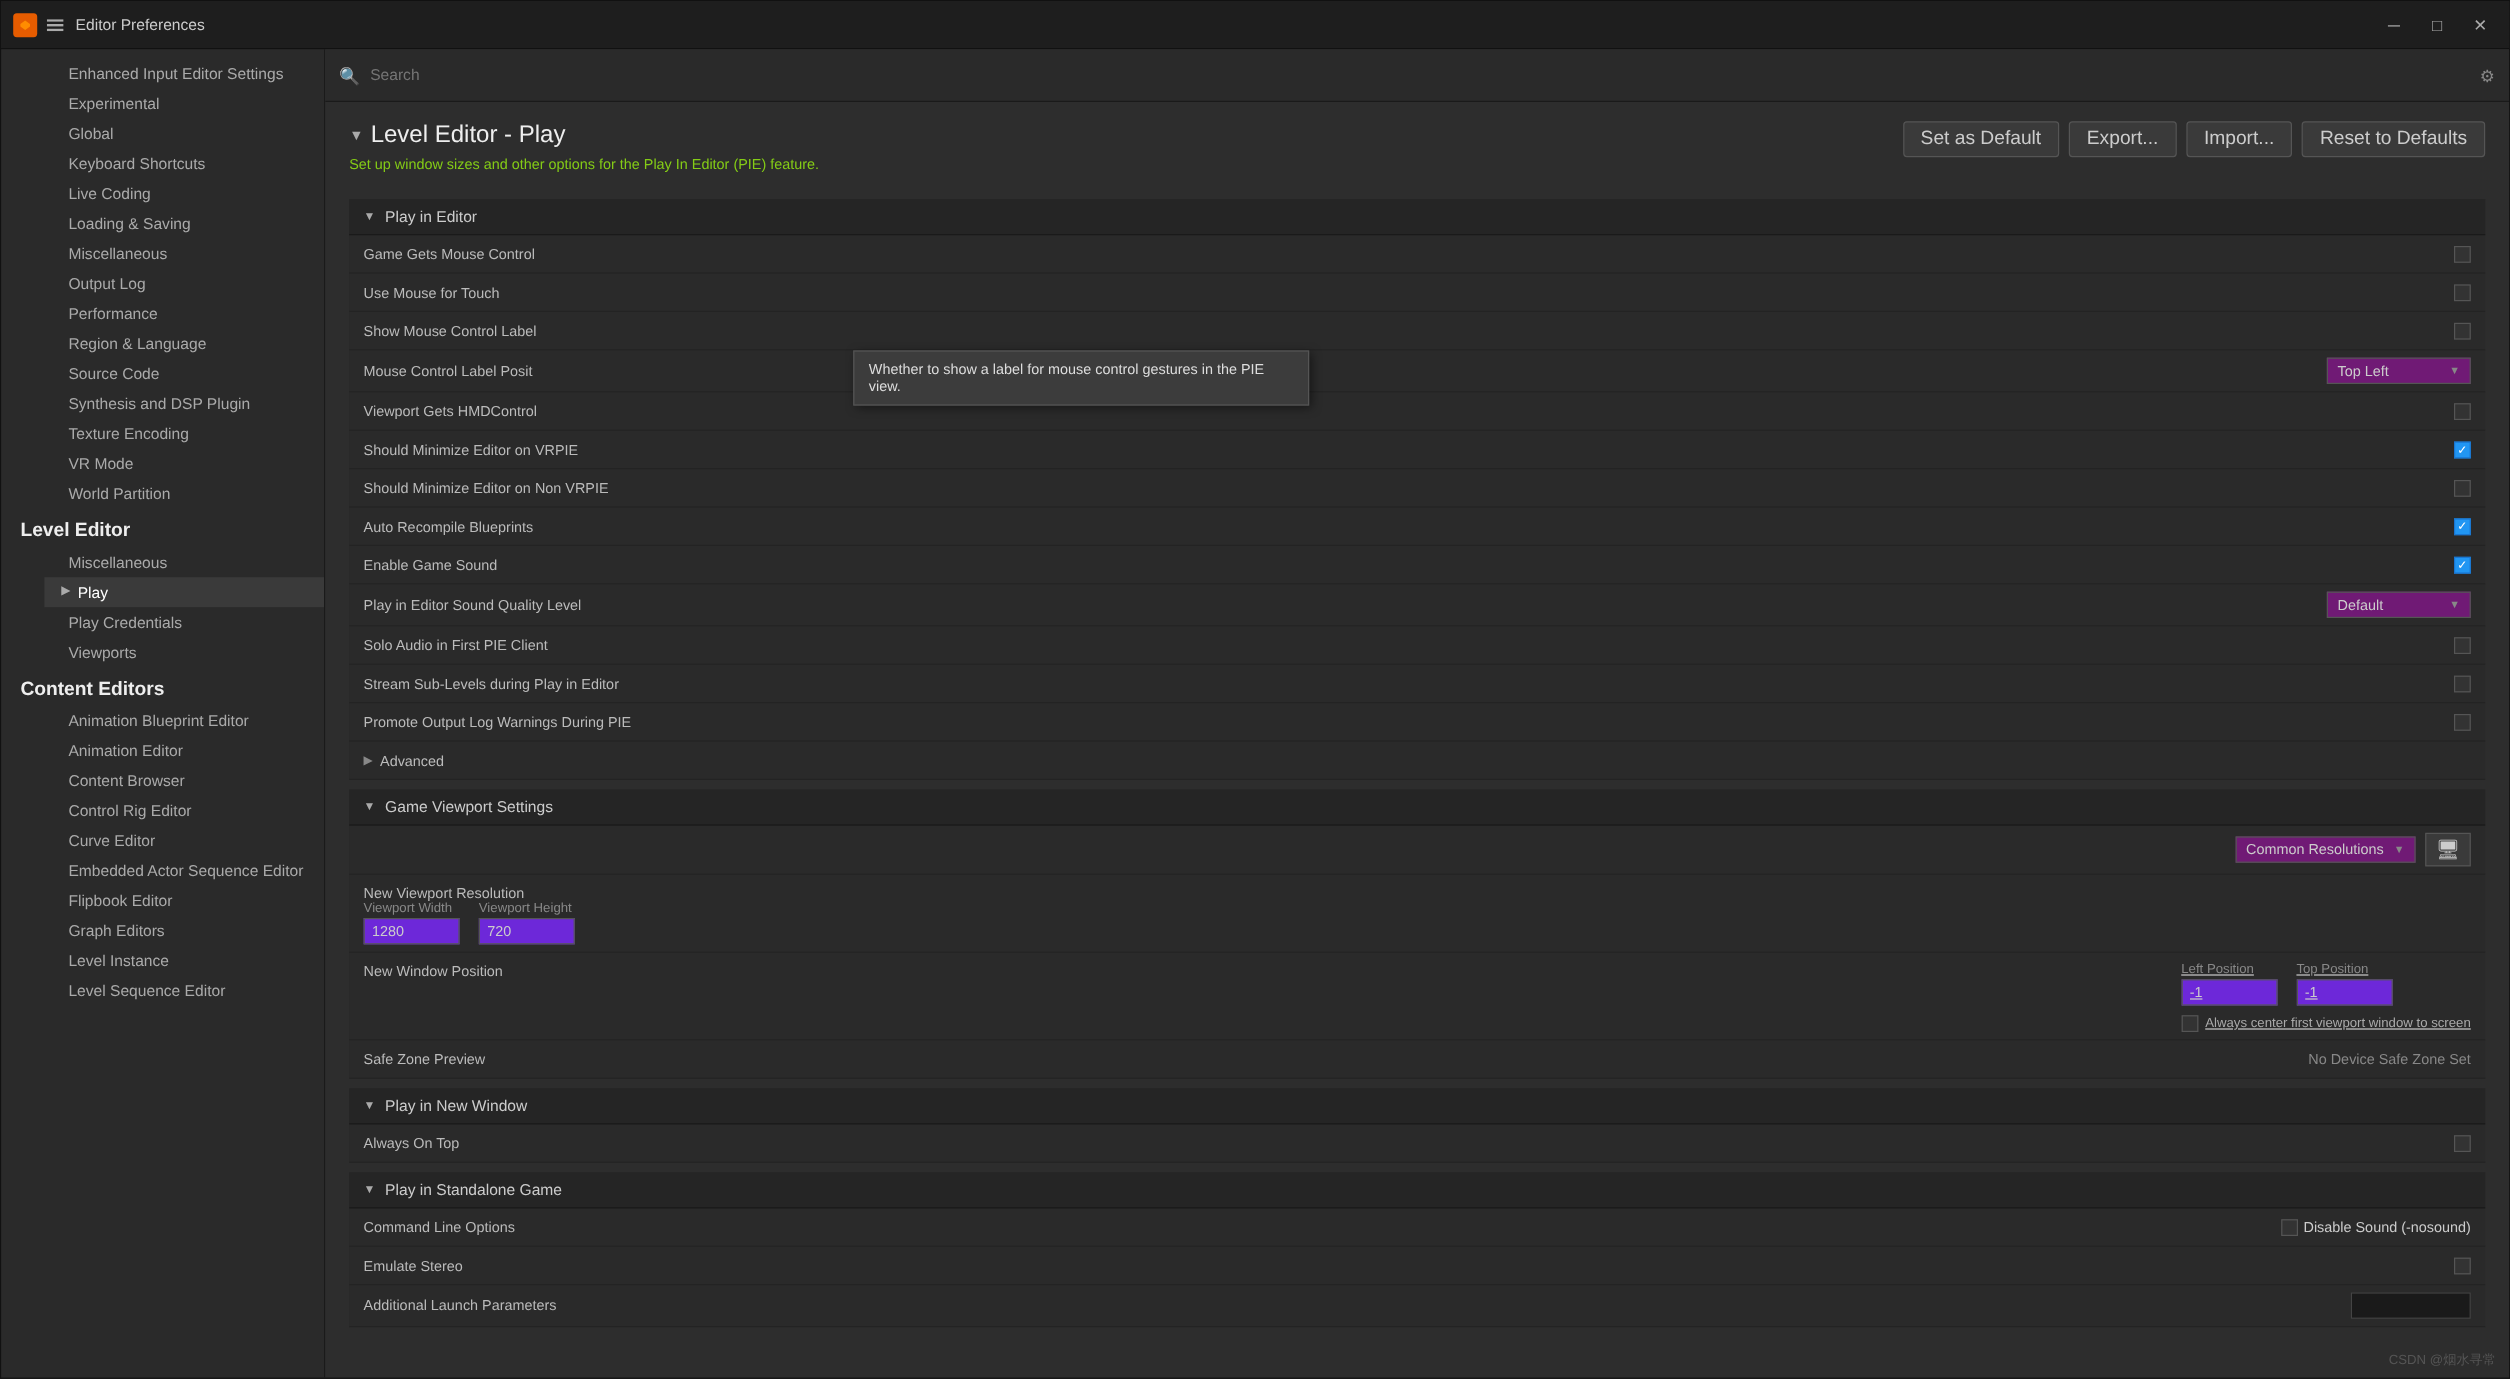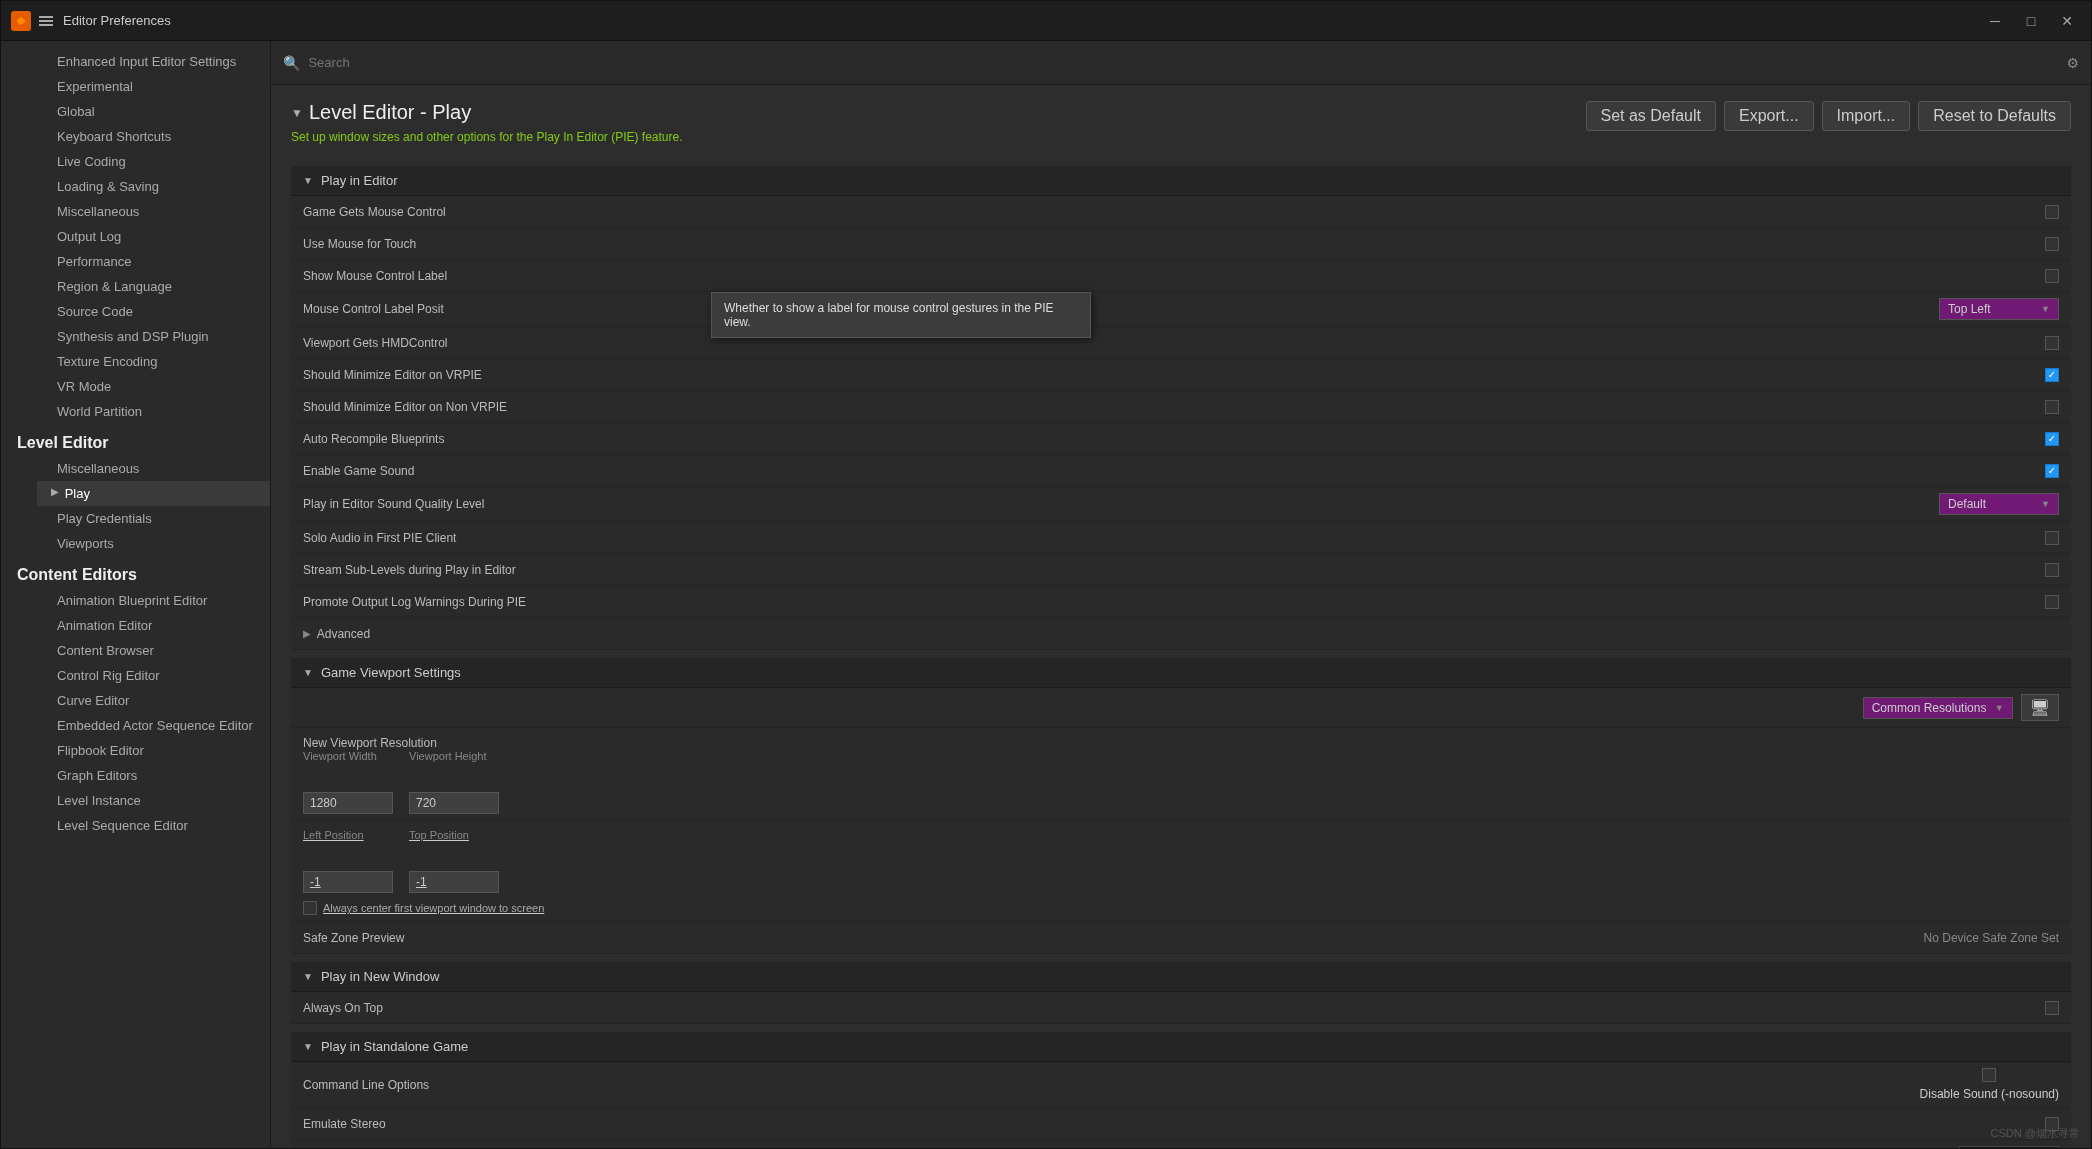--- a/index.html
+++ b/index.html
@@ -257,27 +257,26 @@
       display: flex;
       flex-direction: column;
       gap: 2px;
     }
     .field-label-small {
       font-size: 11px;
       color: #888;
     }
     .text-input {
       padding: 3px 6px;
-      background: #404040;
+      background: #6d28d9;
       border: 1px solid #555;
       color: #ccc;
       font-size: 12px;
       outline: none;
-      width: 90px;
-      margin-top: 28px;
+      width: 80px;
     }
     .center-checkbox-row {
       display: flex;
       align-items: center;
       gap: 6px;
       margin-top: 4px;
       font-size: 11px;
       color: #aaa;
     }
     .safe-zone-text {
@@ -289,21 +288,20 @@
       border: 1px solid #444;
       color: #ccc;
       padding: 3px 8px;
       font-size: 12px;
       outline: none;
     }
     .inline-checkbox-label {
       display: flex;
       align-items: center;
       gap: 5px;
-      flex-direction: column;
     }
     .header-row {
       display: flex;
       align-items: flex-start;
       justify-content: space-between;
       margin-bottom: 10px;
     }
     .header-left { flex: 1; }
     .watermark {
       position: fixed;
@@ -592,20 +590,21 @@
                 </div>
                 <div class="viewport-field-group">
                   <span class="field-label-small">Viewport Height</span>
                   <input class="text-input" type="text" value="720" style="">
                 </div>
               </div>
             </div>
           </div>
 
           <div class="setting-row" style="align-items: flex-start; padding-top: 8px;">
+            <span class="setting-label">New Window Position</span>
             <div class="setting-control" style="flex-direction:column; align-items:flex-start; gap:4px;text-decoration:underline;">
               <div style="display:flex; gap:16px;">
                 <div class="viewport-field-group">
                   <span class="field-label-small">Left Position</span>
                   <input class="text-input" type="text" value="-1" style="">
                 </div>
                 <div class="viewport-field-group">
                   <span class="field-label-small">Top Position</span>
                   <input class="text-input" type="text" value="-1" style="">
                 </div>

